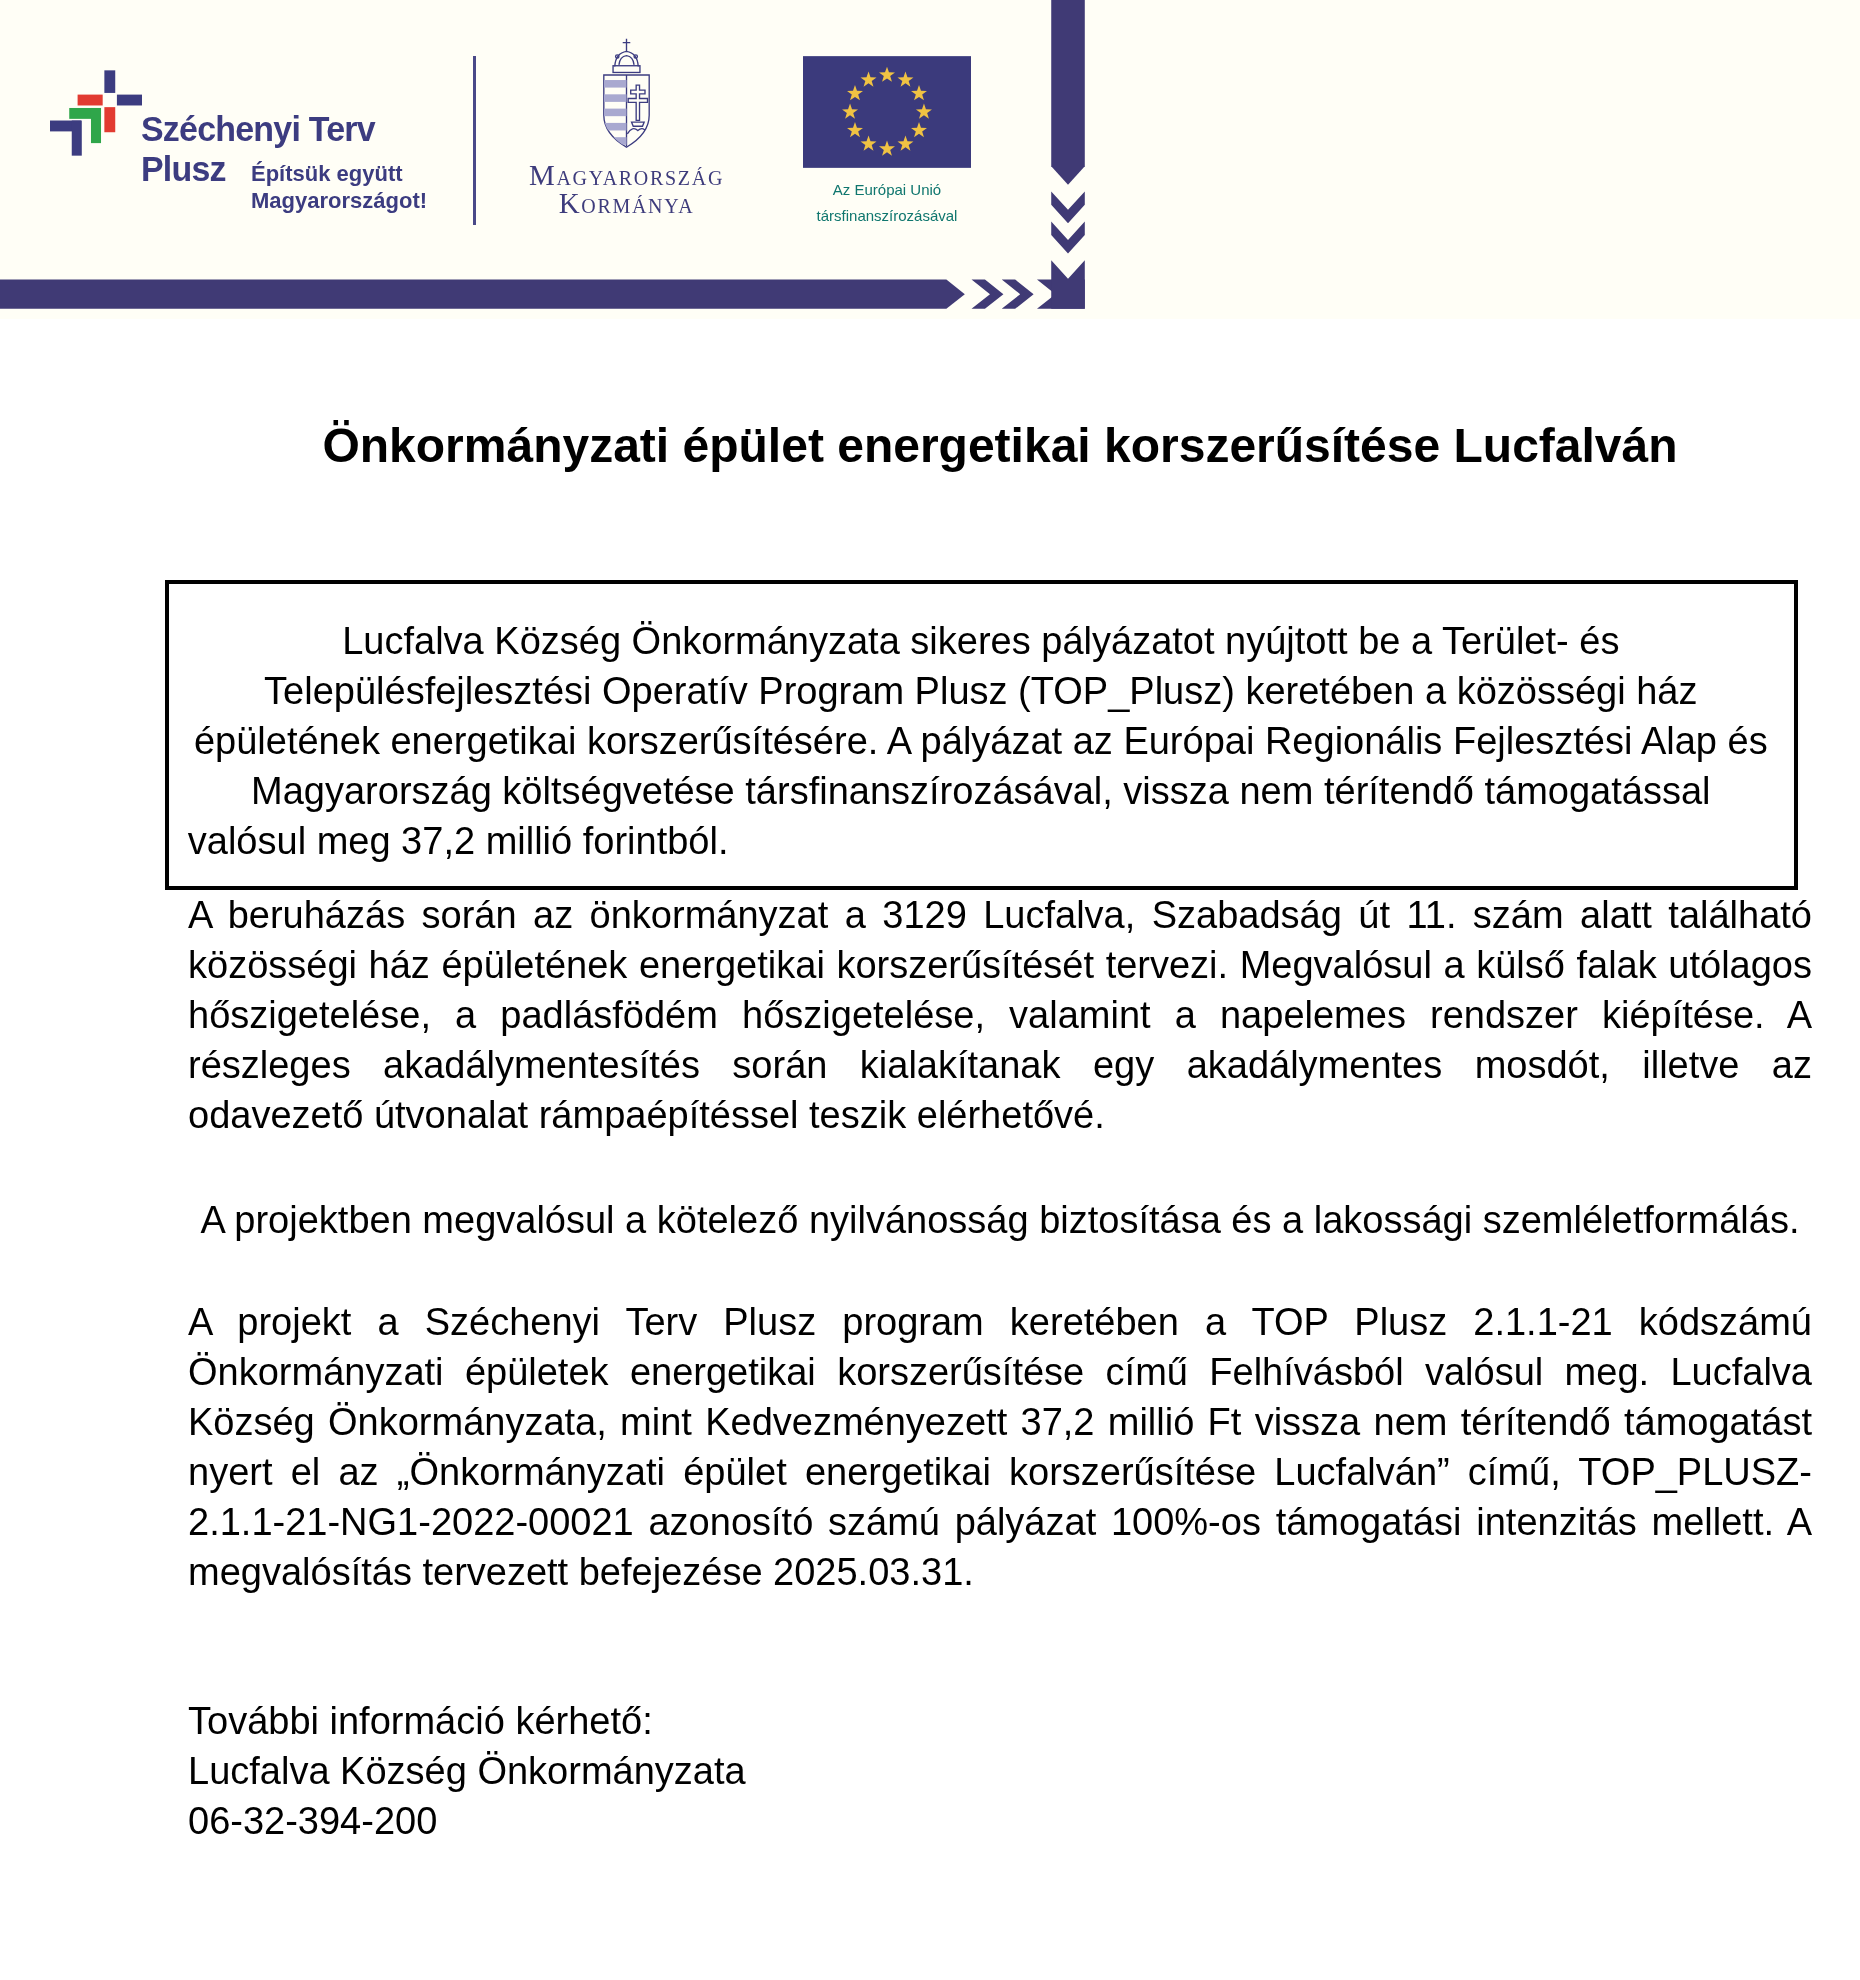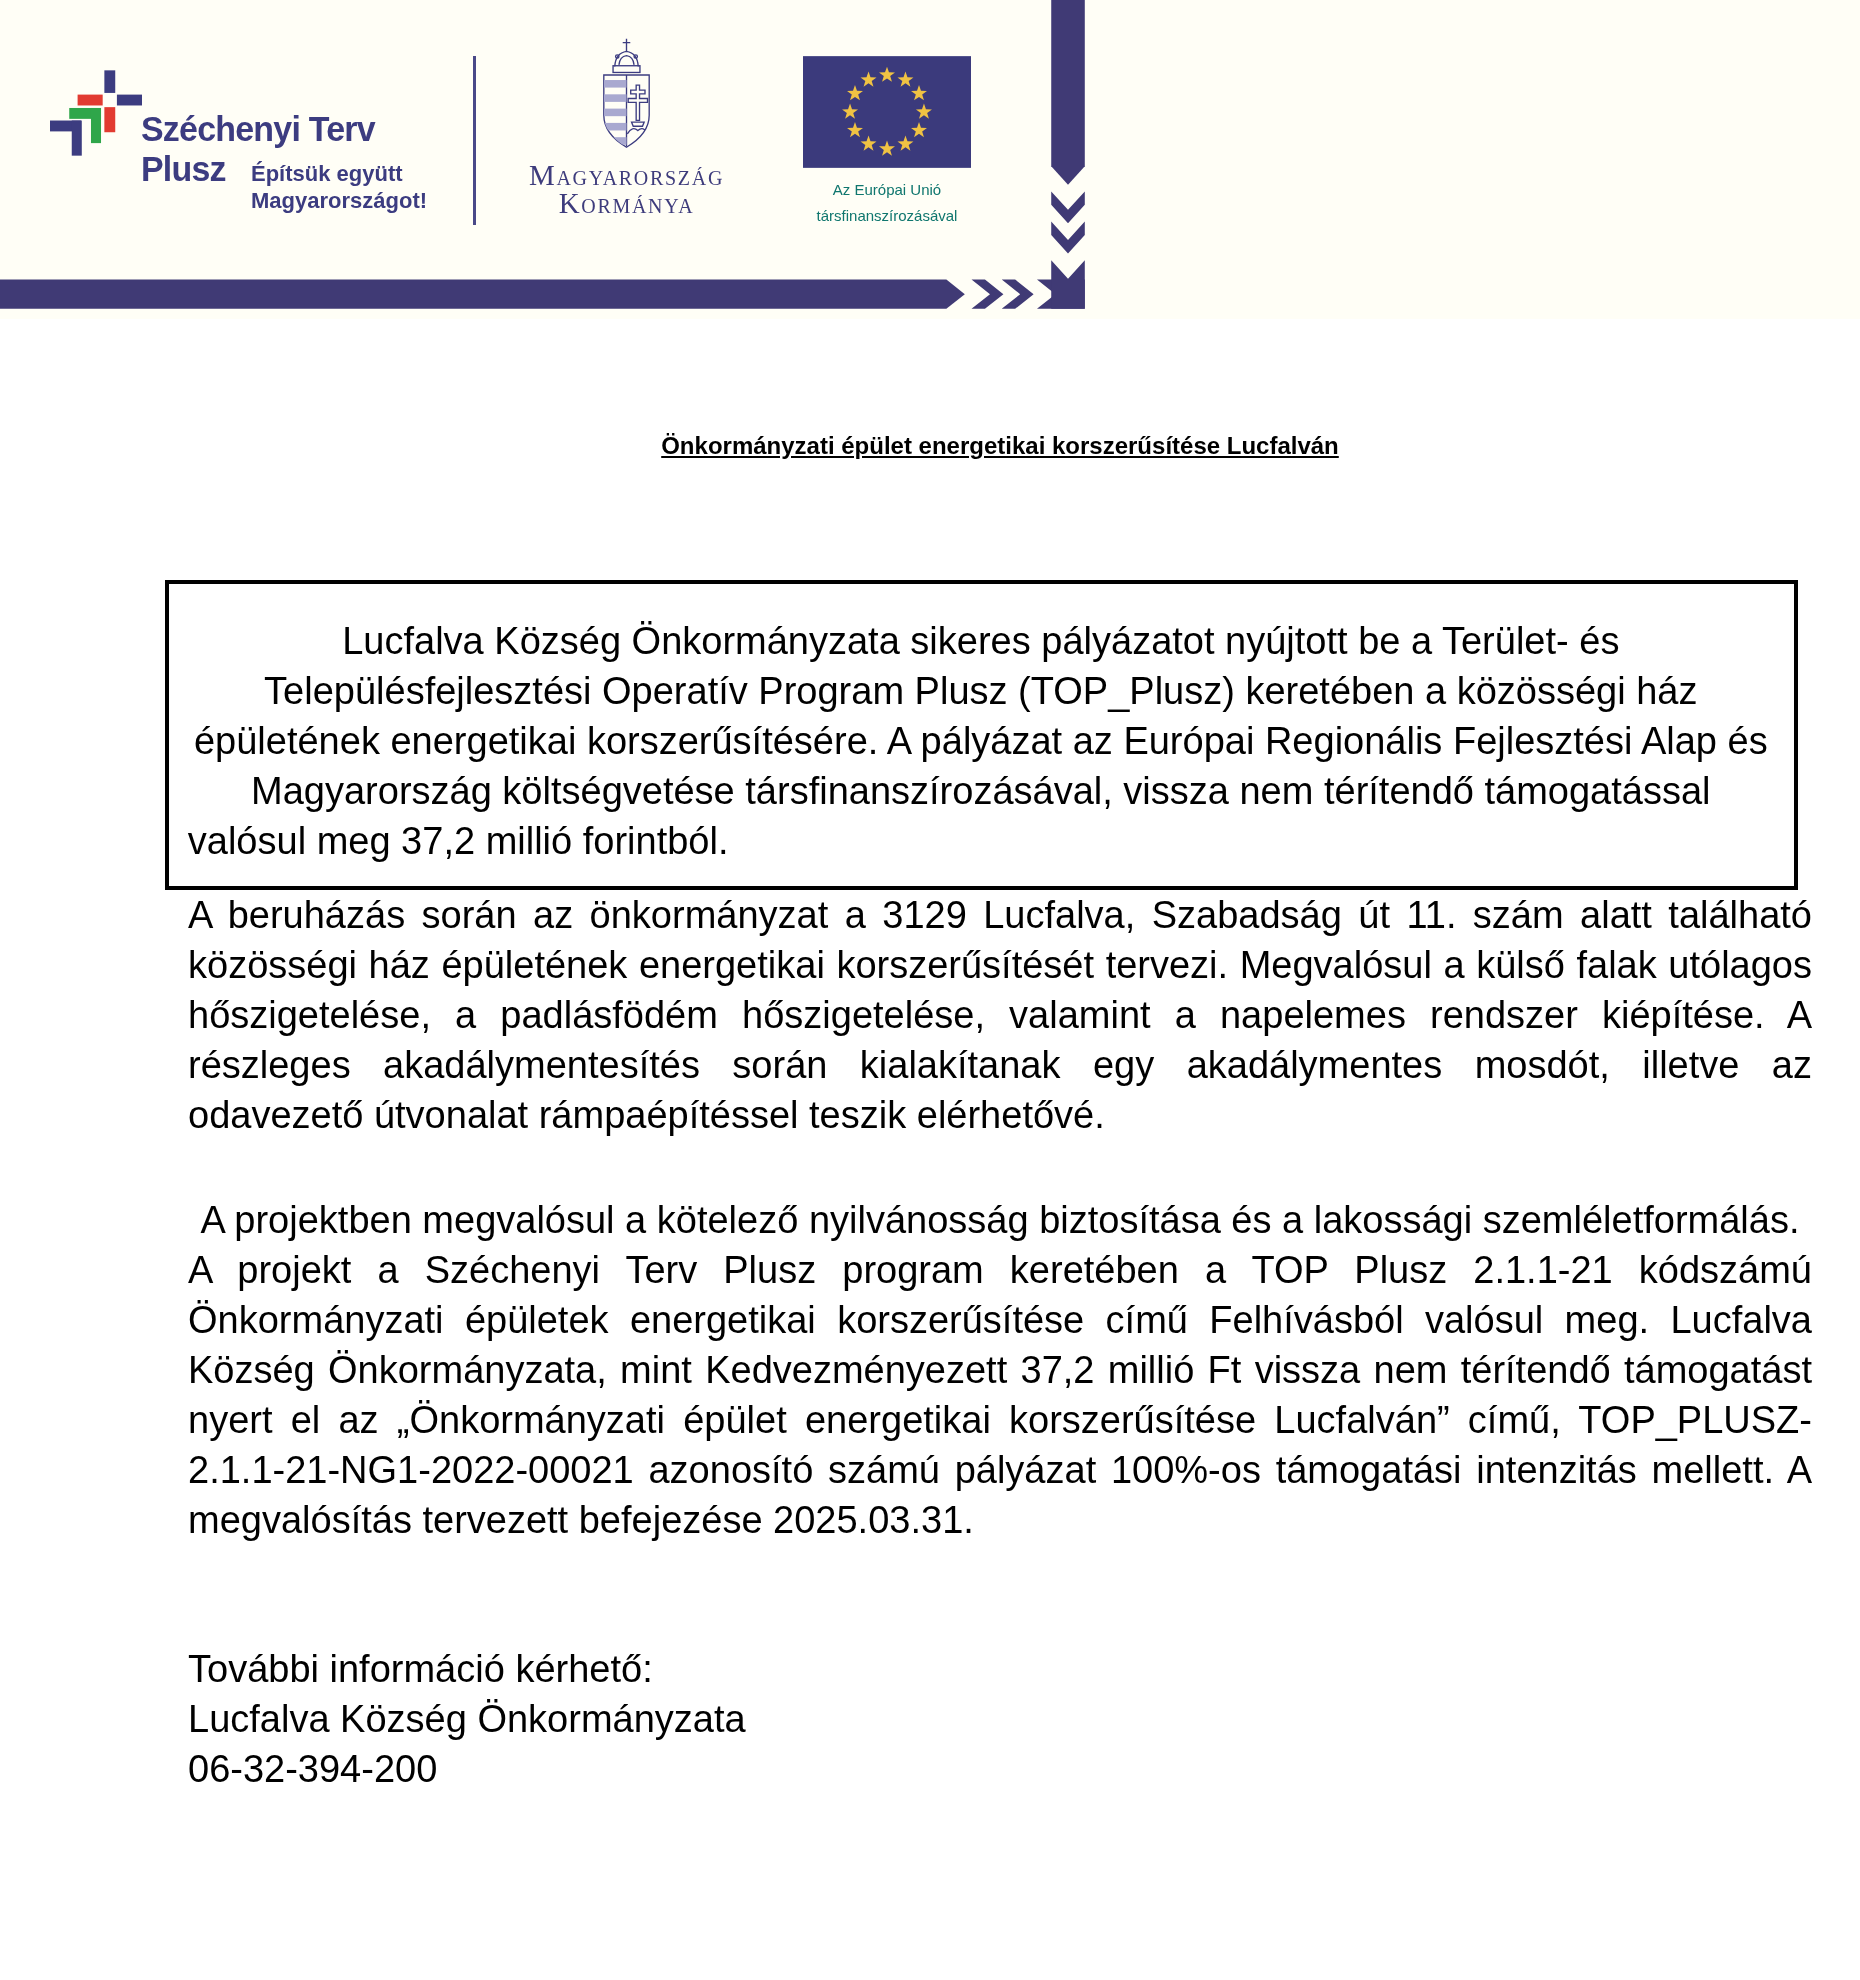--- a/index.html
+++ b/index.html
@@ -86,38 +86,37 @@
   }
   .eu-caption.l1{margin-top:9.2px;}
 
   
   .content{
     position:absolute;left:188px;top:0;width:1624px;
     font-size:38px;line-height:50px;
   }
   .doc-title{
     margin:424px 0 0 0;
-    font-size:24px;line-height:44px;font-weight:bold;
+    font-size:48px;line-height:44px;font-weight:bold;
     text-align:center;
-    text-decoration:underline;
   }
   .summary-box{
     margin:112px 16px 0 -23.5px;
     width:1586px;
     border:4.2px solid var(--box_border);
     padding:32px 20px 20px 19.3px;
     text-align:justify;
     text-align-last:left;
   }
   p{margin:0;text-align:center;}
   .justify{text-align:justify;text-align-last:left;}
   .p1{margin-top:81px;}
   .p2{margin-top:0;}
   .p3{margin-top:55px;}
-  .p4{}
+  .p4{margin-top:52px;}
   .contact{margin-top:99px;line-height:50px;}
 </style>
 </head>
 <body>
 
 <div id="page">
 
   <div class="header">
 
     <svg class="deco-svg" width="1860" height="319" viewBox="0 0 2217 380" aria-hidden="true">

